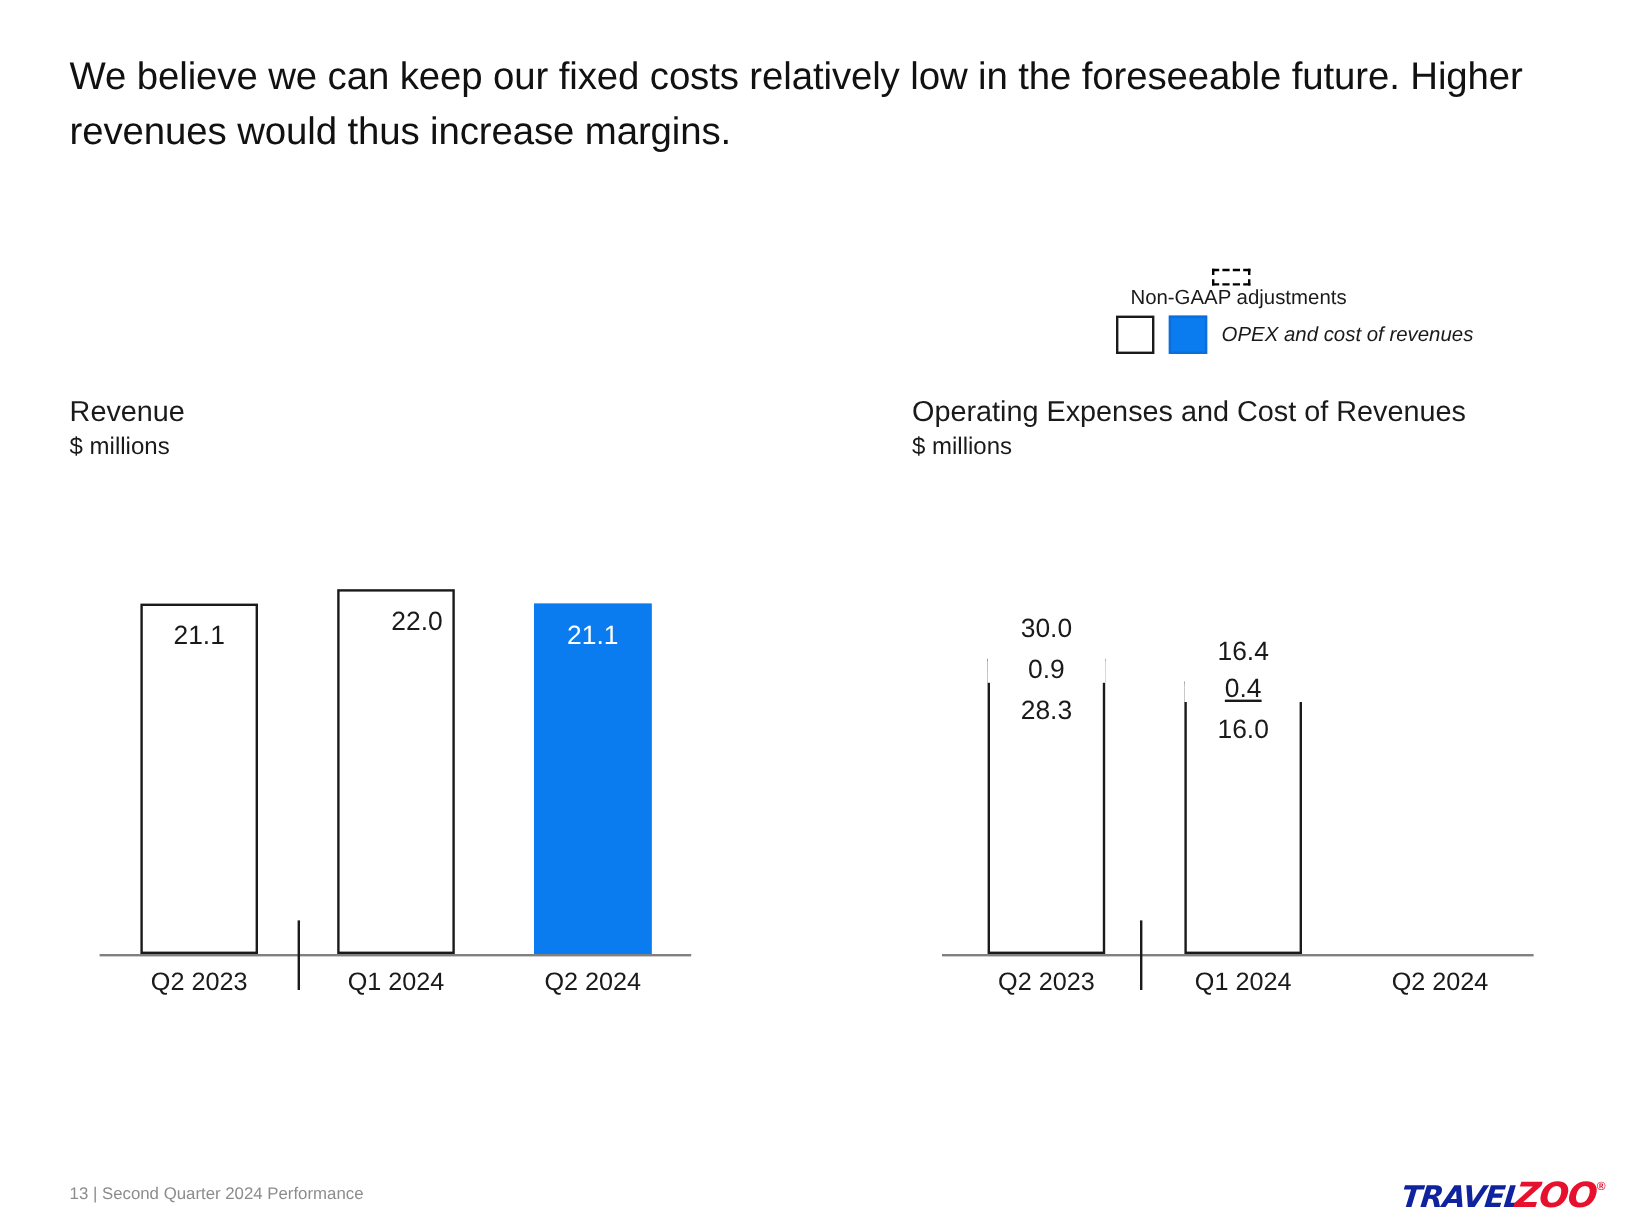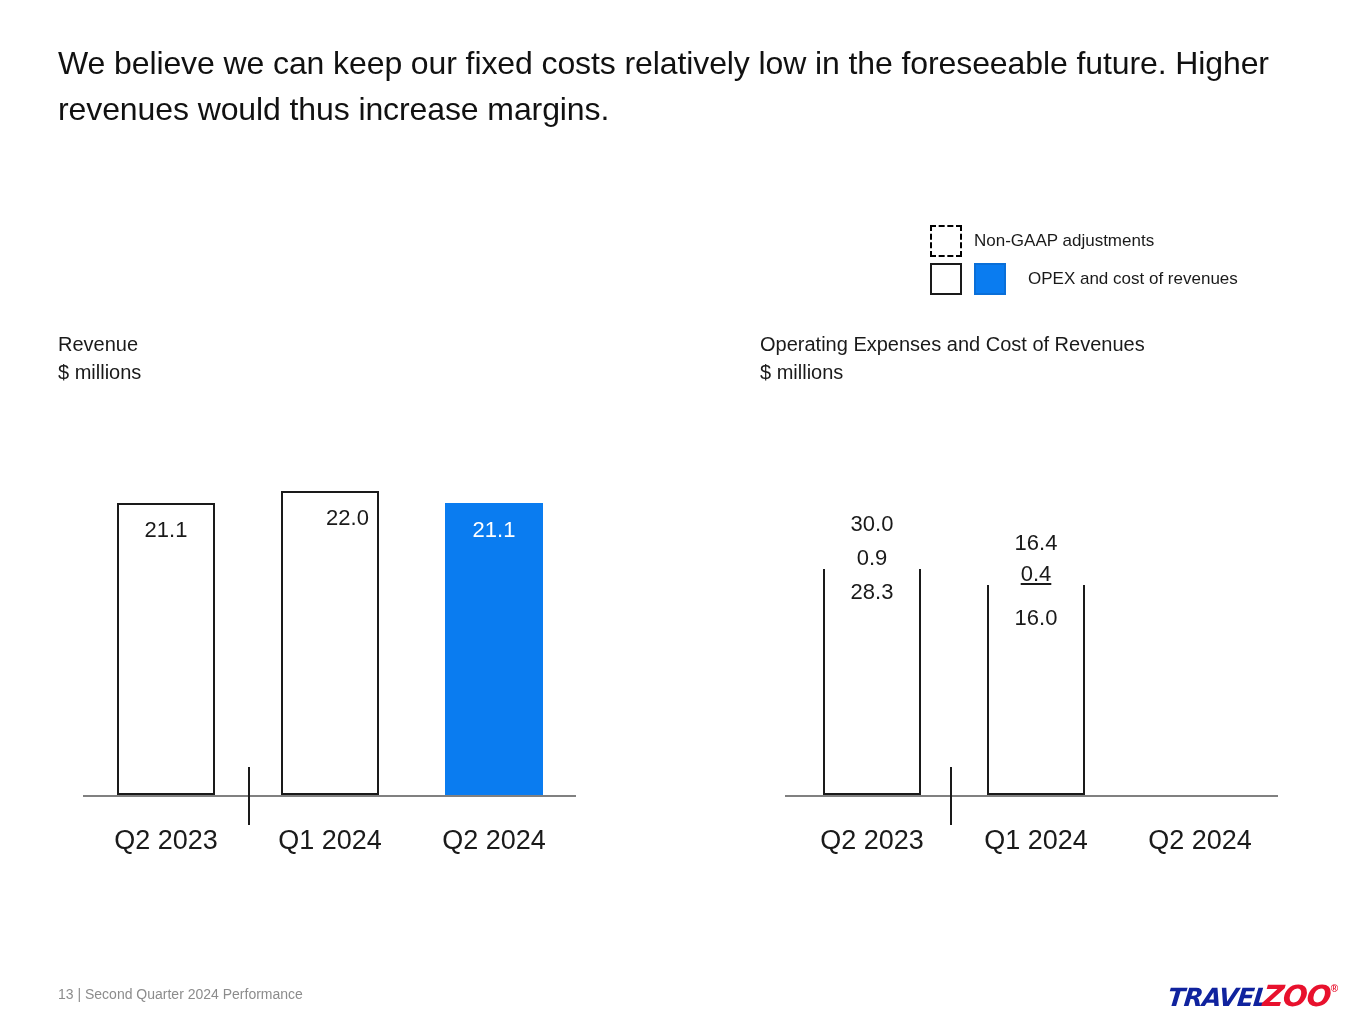--- a/index.html
+++ b/index.html
@@ -37,21 +37,21 @@
     left: 930px;
     top: 222px;
     width: 340px;
   }
   .legend-row {
     position: absolute;
     display: flex;
     align-items: center;
     height: 34px;
   }
-  .legend-row.r1 { left: 0px; top: 2px; }
+  .legend-row.r1 { left: 0px; top: 2px; flex-direction: column; }
   .legend-row.r2 { left: 0px; top: 40px; }
 
   .swatch {
     width: 32px;
     height: 32px;
     box-sizing: border-box;
     background: #ffffff;
   }
   .swatch.dashed {
     border: 2px dashed #000000;
@@ -64,32 +64,32 @@
     background: #0a7cf0;
     margin-left: 12px;
   }
   .legend-label {
     margin-left: 12px;
     font-size: 17px;
     color: #1a1a1a;
     white-space: nowrap;
   }
   .legend-row.r1 .legend-label { margin-left: 12px; }
-  .legend-row.r2 .legend-label { margin-left: 22px; }
+  .legend-row.r2 .legend-label { margin-left: 12px; font-style: italic; }
 
   
   .chart-block {
     position: absolute;
     top: 330px;
   }
   .chart-block.left  { left: 58px;  width: 620px; }
   .chart-block.right { left: 760px; width: 620px; }
 
   .chart-heading {
-    font-size: 20px;
+    font-size: 24px;
     line-height: 28px;
     color: #1a1a1a;
     white-space: nowrap;
   }
   .chart-subheading {
     font-size: 20px;
     line-height: 28px;
     color: #1a1a1a;
   }
 
@@ -157,27 +157,26 @@
   }
   .lbl.inside-white { color: #ffffff; }
   .lbl.seg {
     background: #ffffff;
     padding: 0 6px;
   }
 
   .xlabel {
     position: absolute;
     top: 406px;
-    font-size: 27px;
+    font-size: 21px;
     line-height: 26px;
     text-align: center;
     width: 160px;
     color: #1a1a1a;
     white-space: nowrap;
-    margin-top: 21px;
   }
 
   
   .footer-text {
     position: absolute;
     left: 58px;
     top: 986px;
     font-size: 14px;
     color: #8c8c8c;
   }
@@ -276,21 +275,21 @@
       <div class="lbl" style="left:0; right:0; top:-36px;">30.0</div>
       <div class="lbl seg" style="left:0; right:0; top:-2px;text-align:center;">0.9</div>
       <div class="lbl" style="left:0; right:0; top:32px;">28.3</div>
     </div>
 
     <div class="bar" style="left:227px; height:227px;">
       <div class="bar-solid" style="height:222px;"></div>
       <div class="bar-dashed" style="bottom:222px; height:5px;"></div>
       <div class="lbl" style="left:0; right:0; top:-36px;">16.4</div>
       <div class="lbl seg" style="left:0; right:0; top:-5px;text-decoration:underline;">0.4</div>
-      <div class="lbl" style="left:0; right:0; top:29px;margin-top:10px;">16.0</div>
+      <div class="lbl" style="left:0; right:0; top:29px;">16.0</div>
     </div>
 
 
     <div class="xlabel" style="left:32px;">Q2 2023</div>
     <div class="xlabel" style="left:196px;">Q1 2024</div>
     <div class="xlabel" style="left:360px;">Q2 2024</div>
   </div>
 </div>
 
 <div class="footer-text">13 | Second Quarter 2024 Performance</div>

